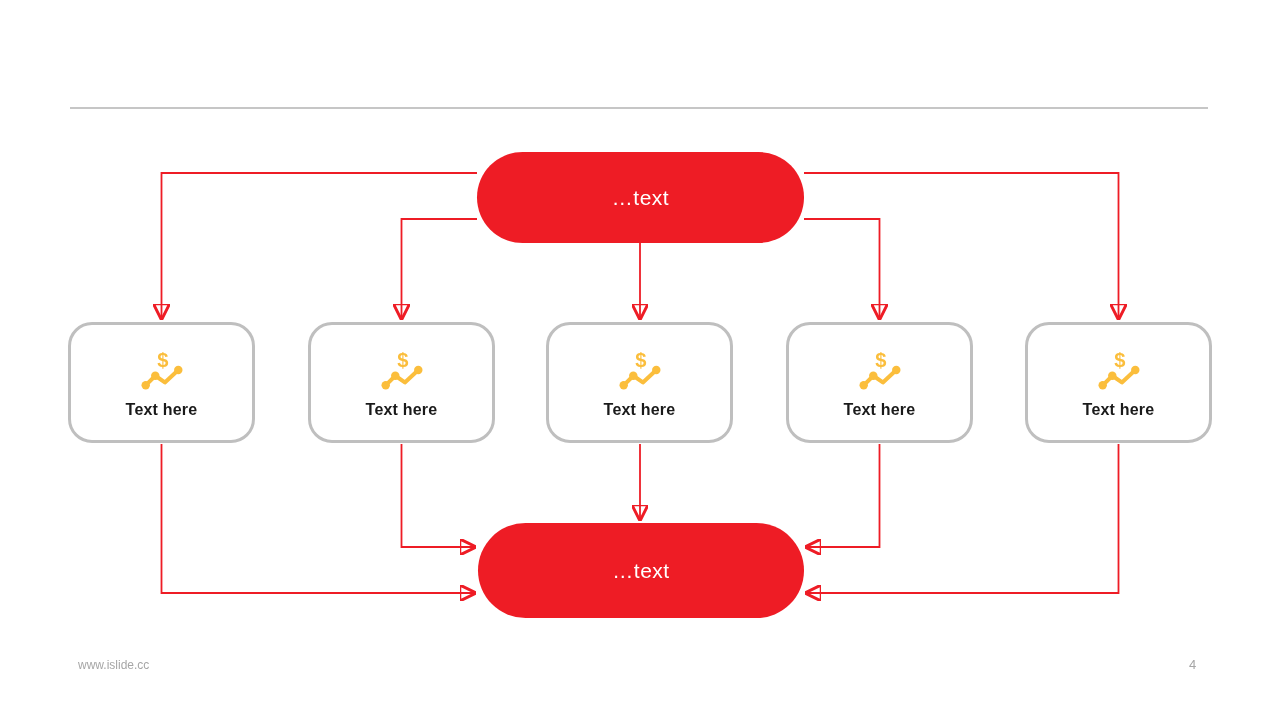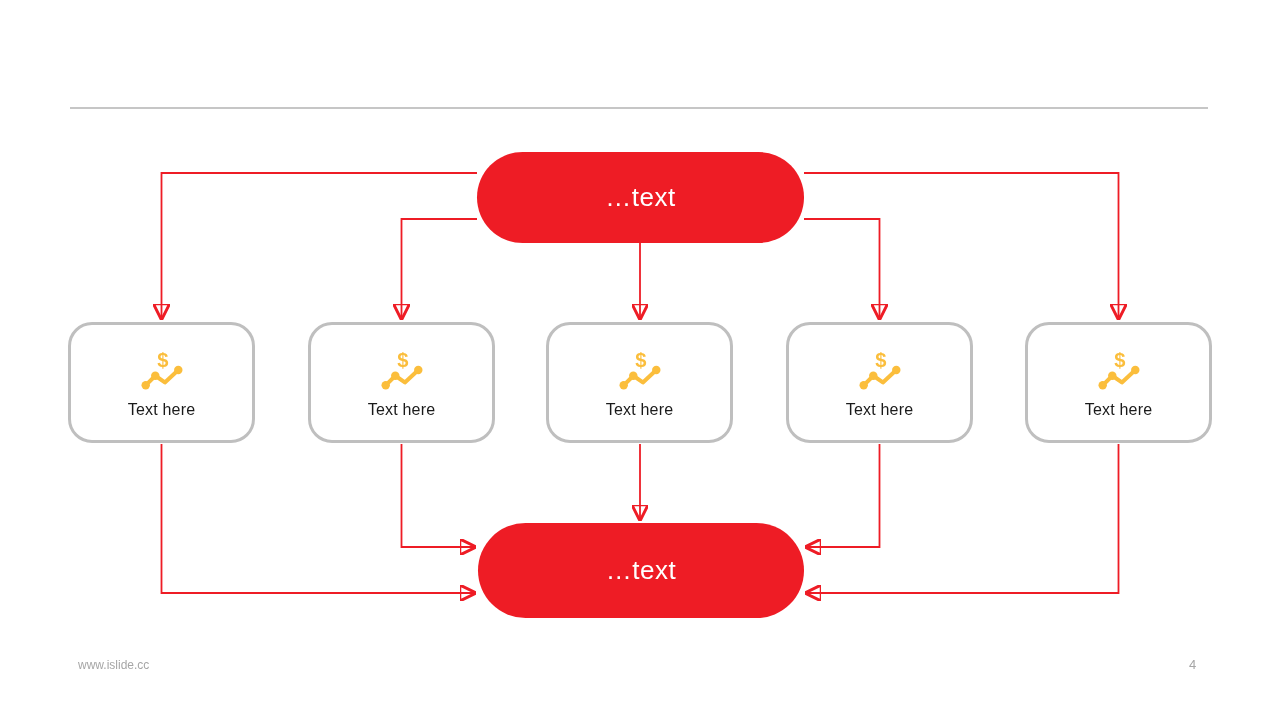--- a/index.html
+++ b/index.html
@@ -34,41 +34,41 @@
     pointer-events: none;
   }
   .connectors path { stroke: currentColor; stroke-width: 1.8; fill: none; }
 
   .pill {
     position: absolute;
     background: var(--accent-red);
     border-radius: 999px;
     display: flex; align-items: center; justify-content: center;
     color: #ffffff;
-    font-size: 26px;
+    font-size: 21px;
     letter-spacing: 0.5px;
   }
   .pill-top  { left: 477px; top: 152px; width: 327px; height: 91px; }
   .pill-bottom { left: 478px; top: 523px; width: 326px; height: 95px; }
 
   .node-box {
     position: absolute;
     top: 322px;
     width: 187px; height: 121px;
     background: #ffffff;
     border: 3px solid var(--box-border);
     border-radius: 24px;
     display: flex; flex-direction: column;
     align-items: center; justify-content: center;
     gap: 8px;
   }
   .node-box .icon { width: 46px; height: 46px; color: var(--icon-yellow); }
   .node-box .label {
     font-size: 16px;
-    font-weight: normal;
+    font-weight: bold;
     color: var(--label-text);
     letter-spacing: 0.2px;
   }
   .box-1 { left: 68px; }
   .box-2 { left: 308px; }
   .box-3 { left: 546px; }
   .box-4 { left: 786px; }
   .box-5 { left: 1025px; }
 
   .footer-url {

